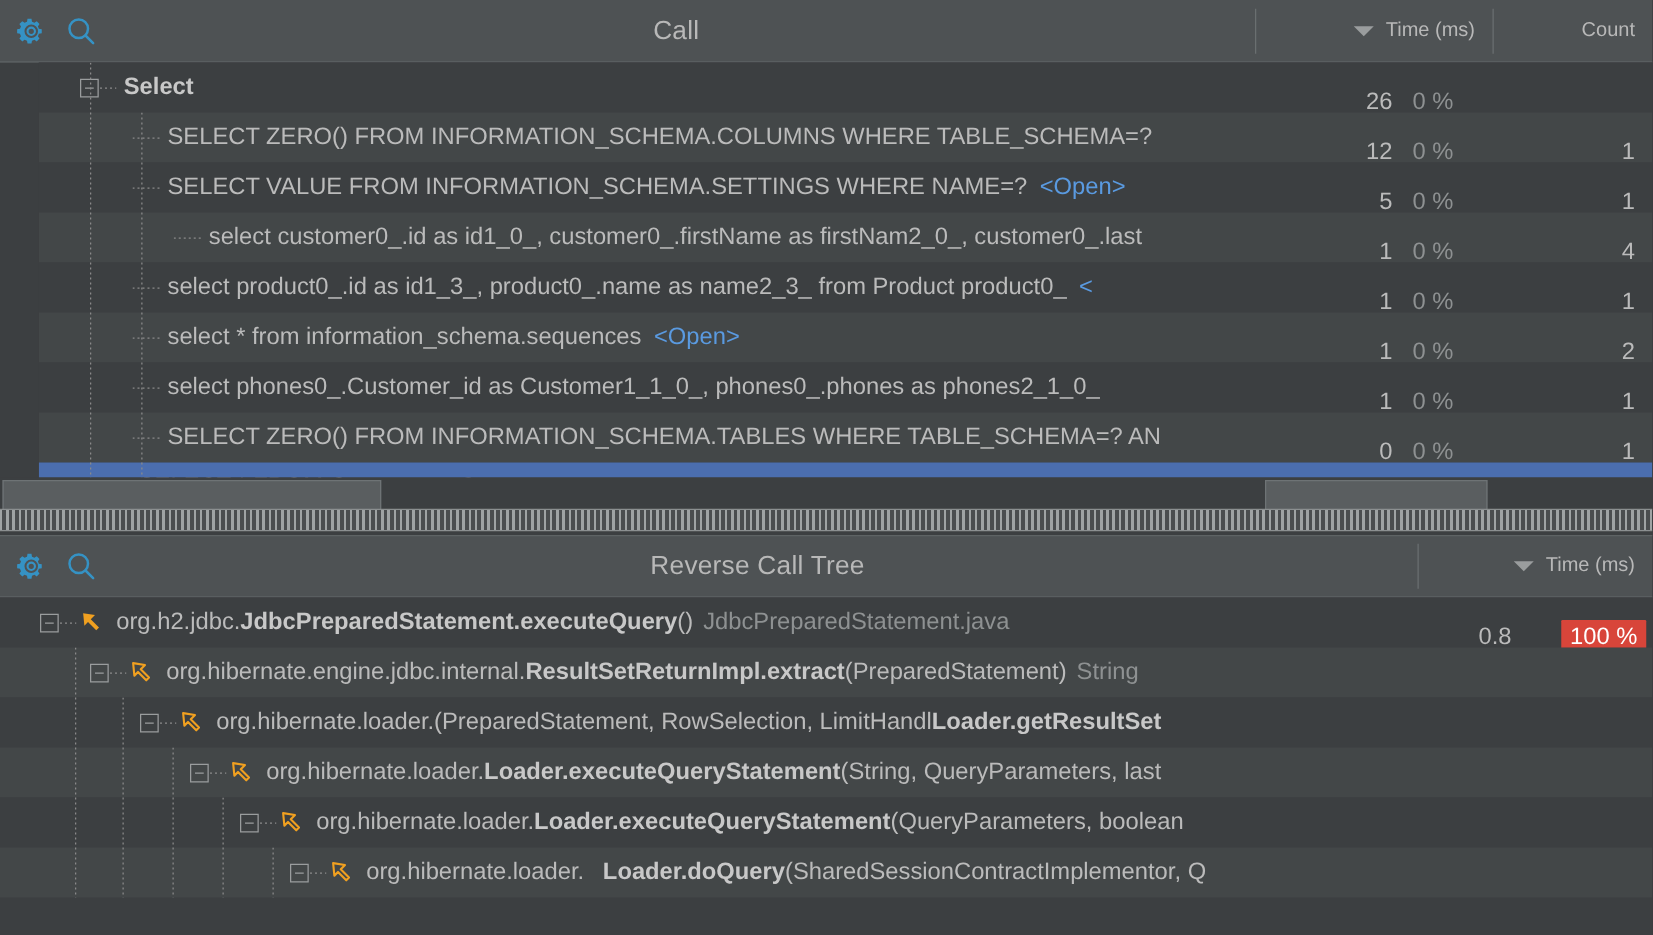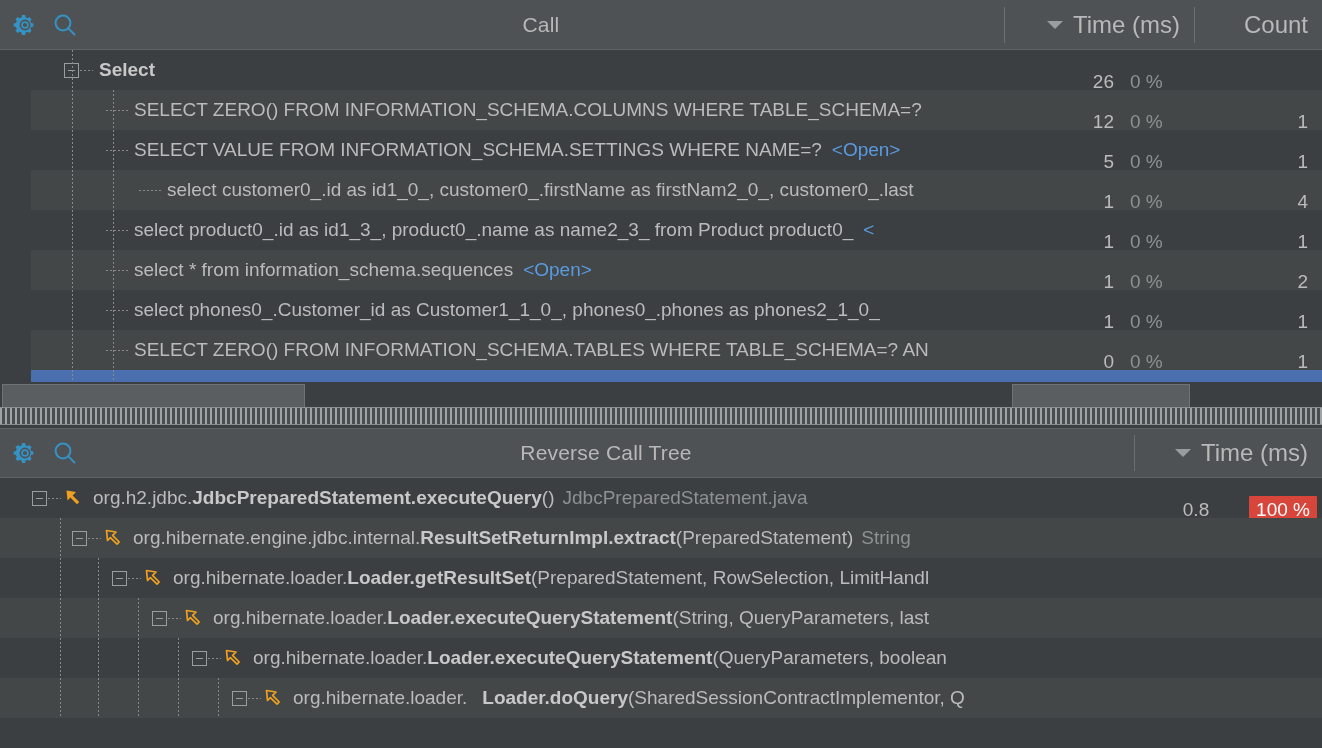--- a/index.html
+++ b/index.html
@@ -47,21 +47,21 @@
     font-size: 21px;
     letter-spacing: .2px;
     white-space: nowrap;
   }
   .hdr-col {
     display: flex;
     align-items: center;
     justify-content: flex-end;
     gap: 9px;
     color: #b8b8b8;
-    font-size: 24px;
+    font-size: 16px;
     border-left: 1px solid #6a6f70;
     height: 36px;
     box-sizing: border-box;
     padding-right: 14px;
     white-space: nowrap;
   }
   .hdr-col .sort-tri {
     width: 0; height: 0;
     border-left: 8px solid transparent;
     border-right: 8px solid transparent;
@@ -464,22 +464,22 @@
     <div class="row odd">
       <div class="row-label" style="padding-left:112px;">
         <span class="toggle"></span>
         <span class="dots"></span>
         <span style="margin-left:2px;">
           <svg width="22" height="22" viewBox="0 0 22 22">
             <path fill="none" stroke="#f0a020" stroke-width="1.7" stroke-linejoin="round" d="M3.5 3.5 L13 5 L9.6 8.4 L16.2 15 L14 17.2 L7.4 10.6 L4.5 13.5 Z"></path>
           </svg>
         </span>
         <span class="txt" style="margin-left:8px;">org.hibernate.loader.</span>
+        <span class="txt" style="margin-left:0;">(PreparedStatement, RowSelection, LimitHandl</span>
         <span class="txt bold" style="margin-left:0;">Loader.getResultSet</span>
-        <span class="txt" style="margin-left:0;">(PreparedStatement, RowSelection, LimitHandl</span>
       </div>
     </div>
 
     <div class="row even">
       <div class="row-label" style="padding-left:152px;">
         <span class="toggle"></span>
         <span class="dots"></span>
         <span style="margin-left:2px;">
           <svg width="22" height="22" viewBox="0 0 22 22">
             <path fill="none" stroke="#f0a020" stroke-width="1.7" stroke-linejoin="round" d="M3.5 3.5 L13 5 L9.6 8.4 L16.2 15 L14 17.2 L7.4 10.6 L4.5 13.5 Z"></path>

